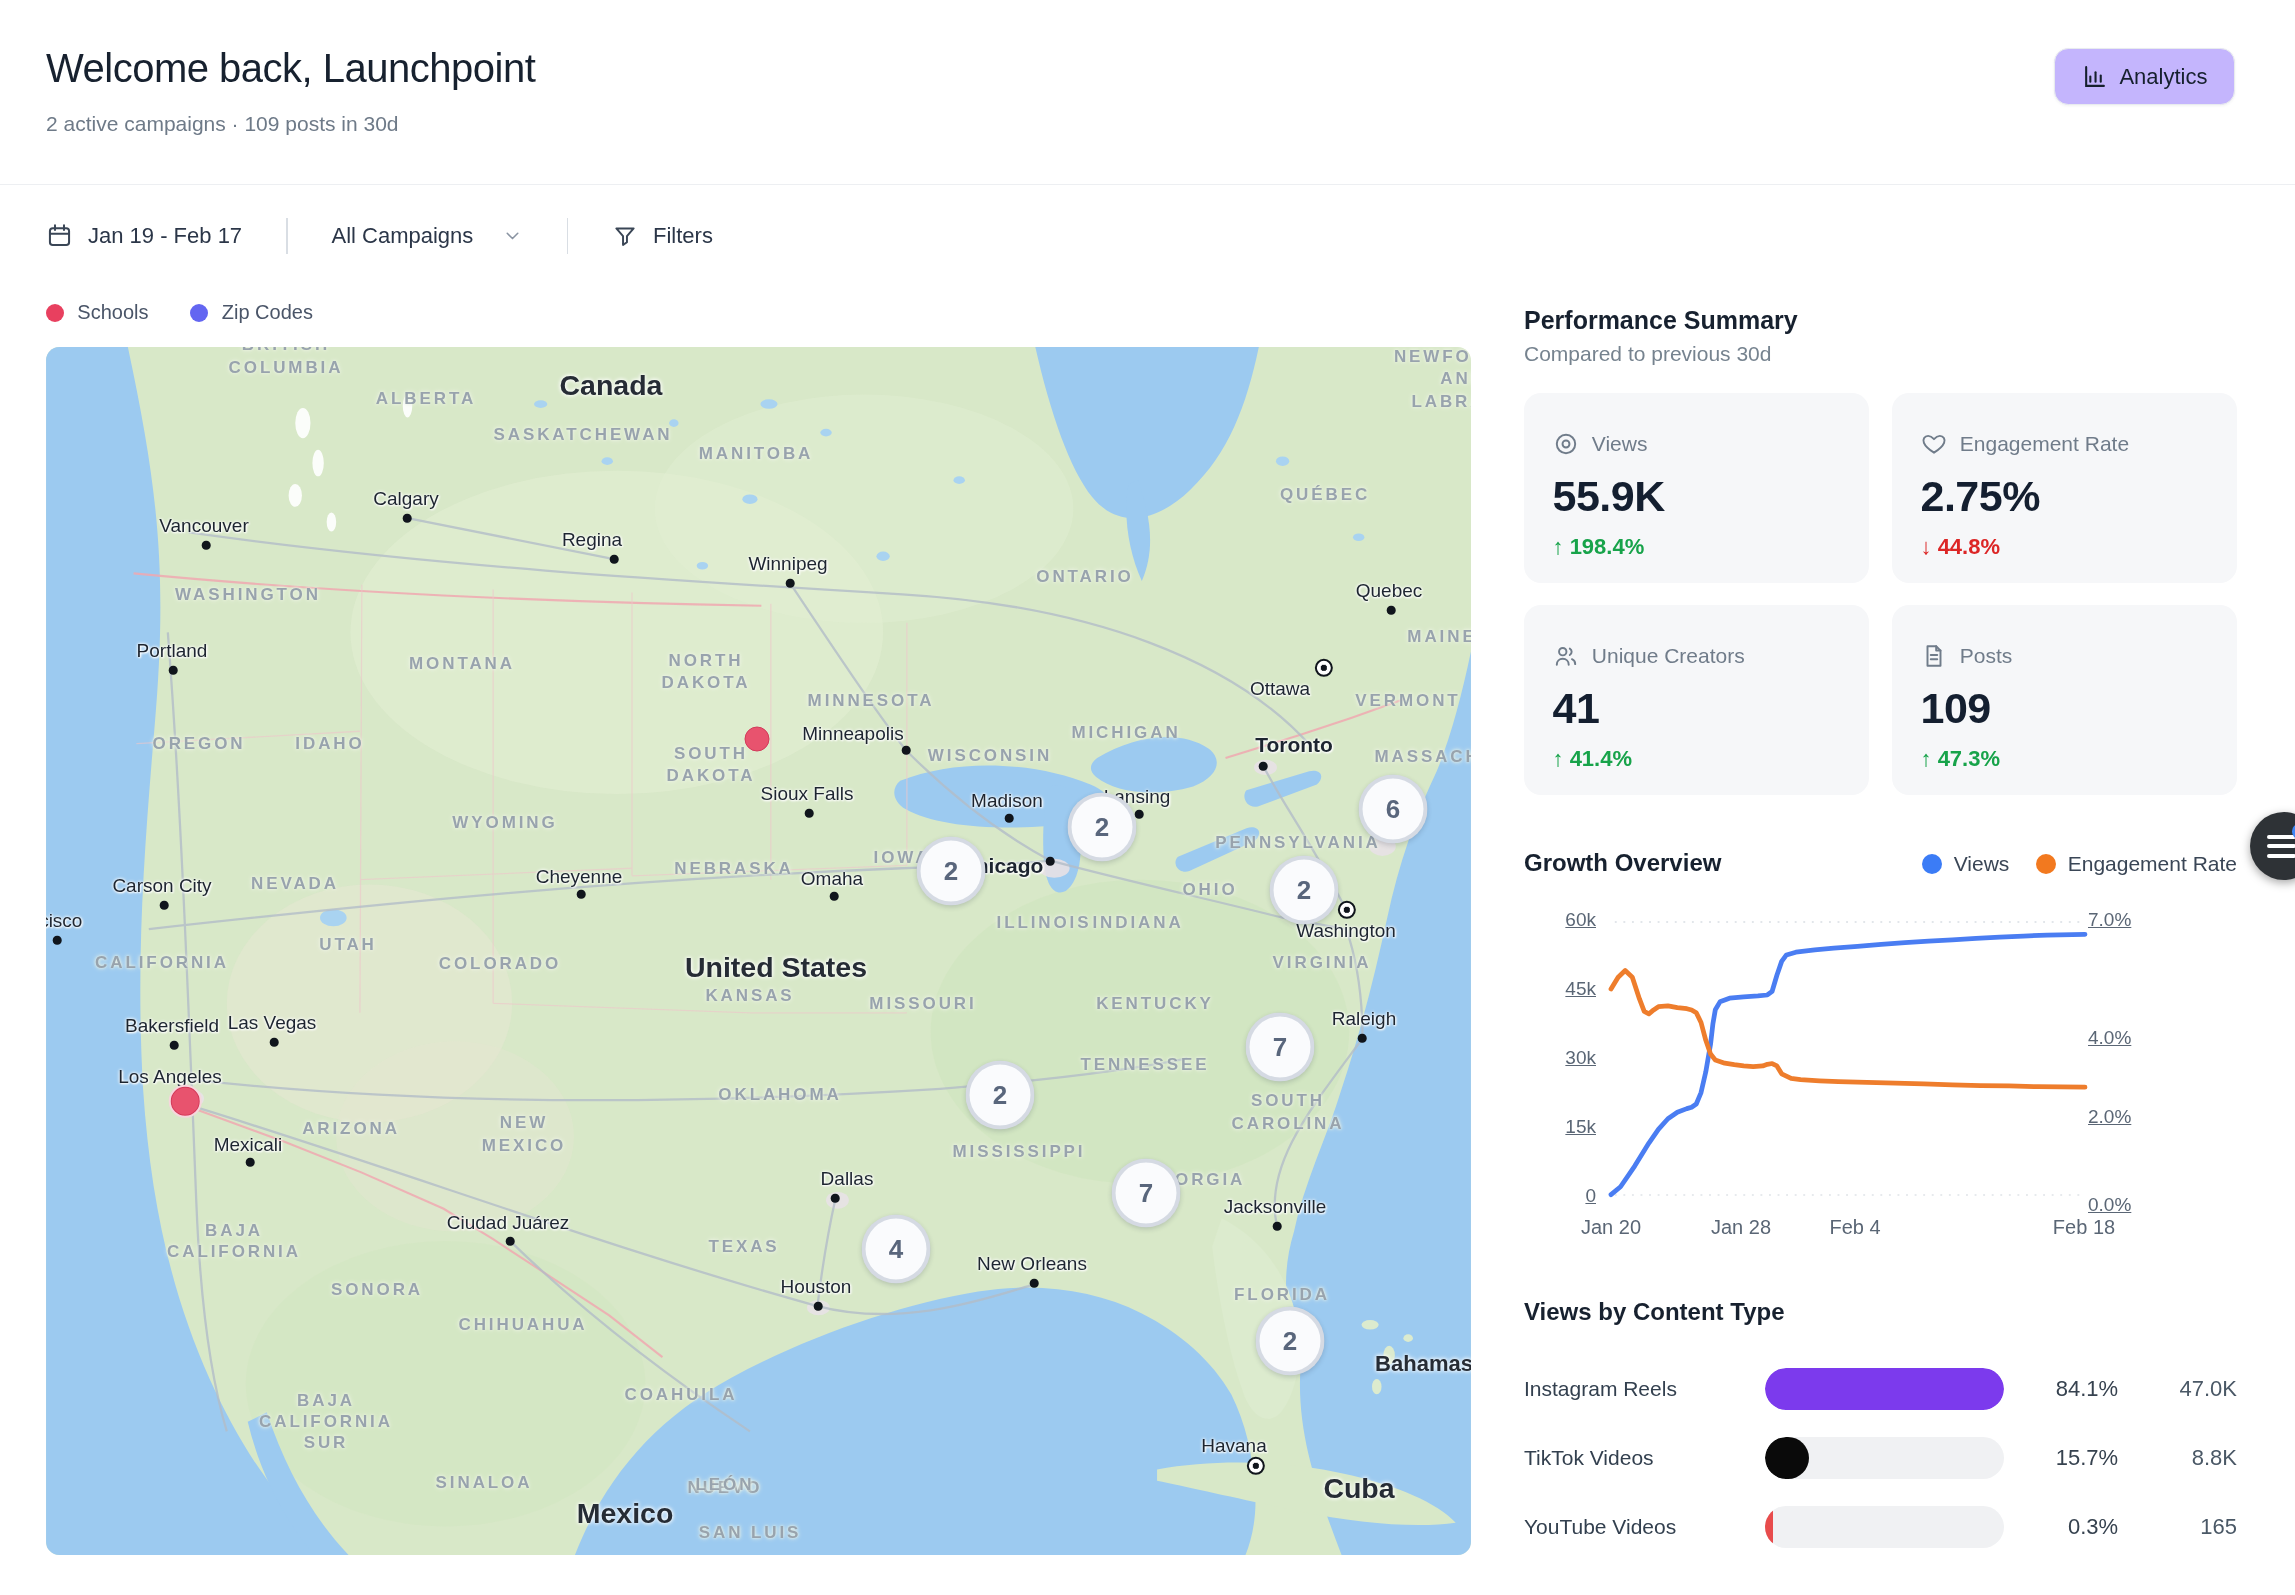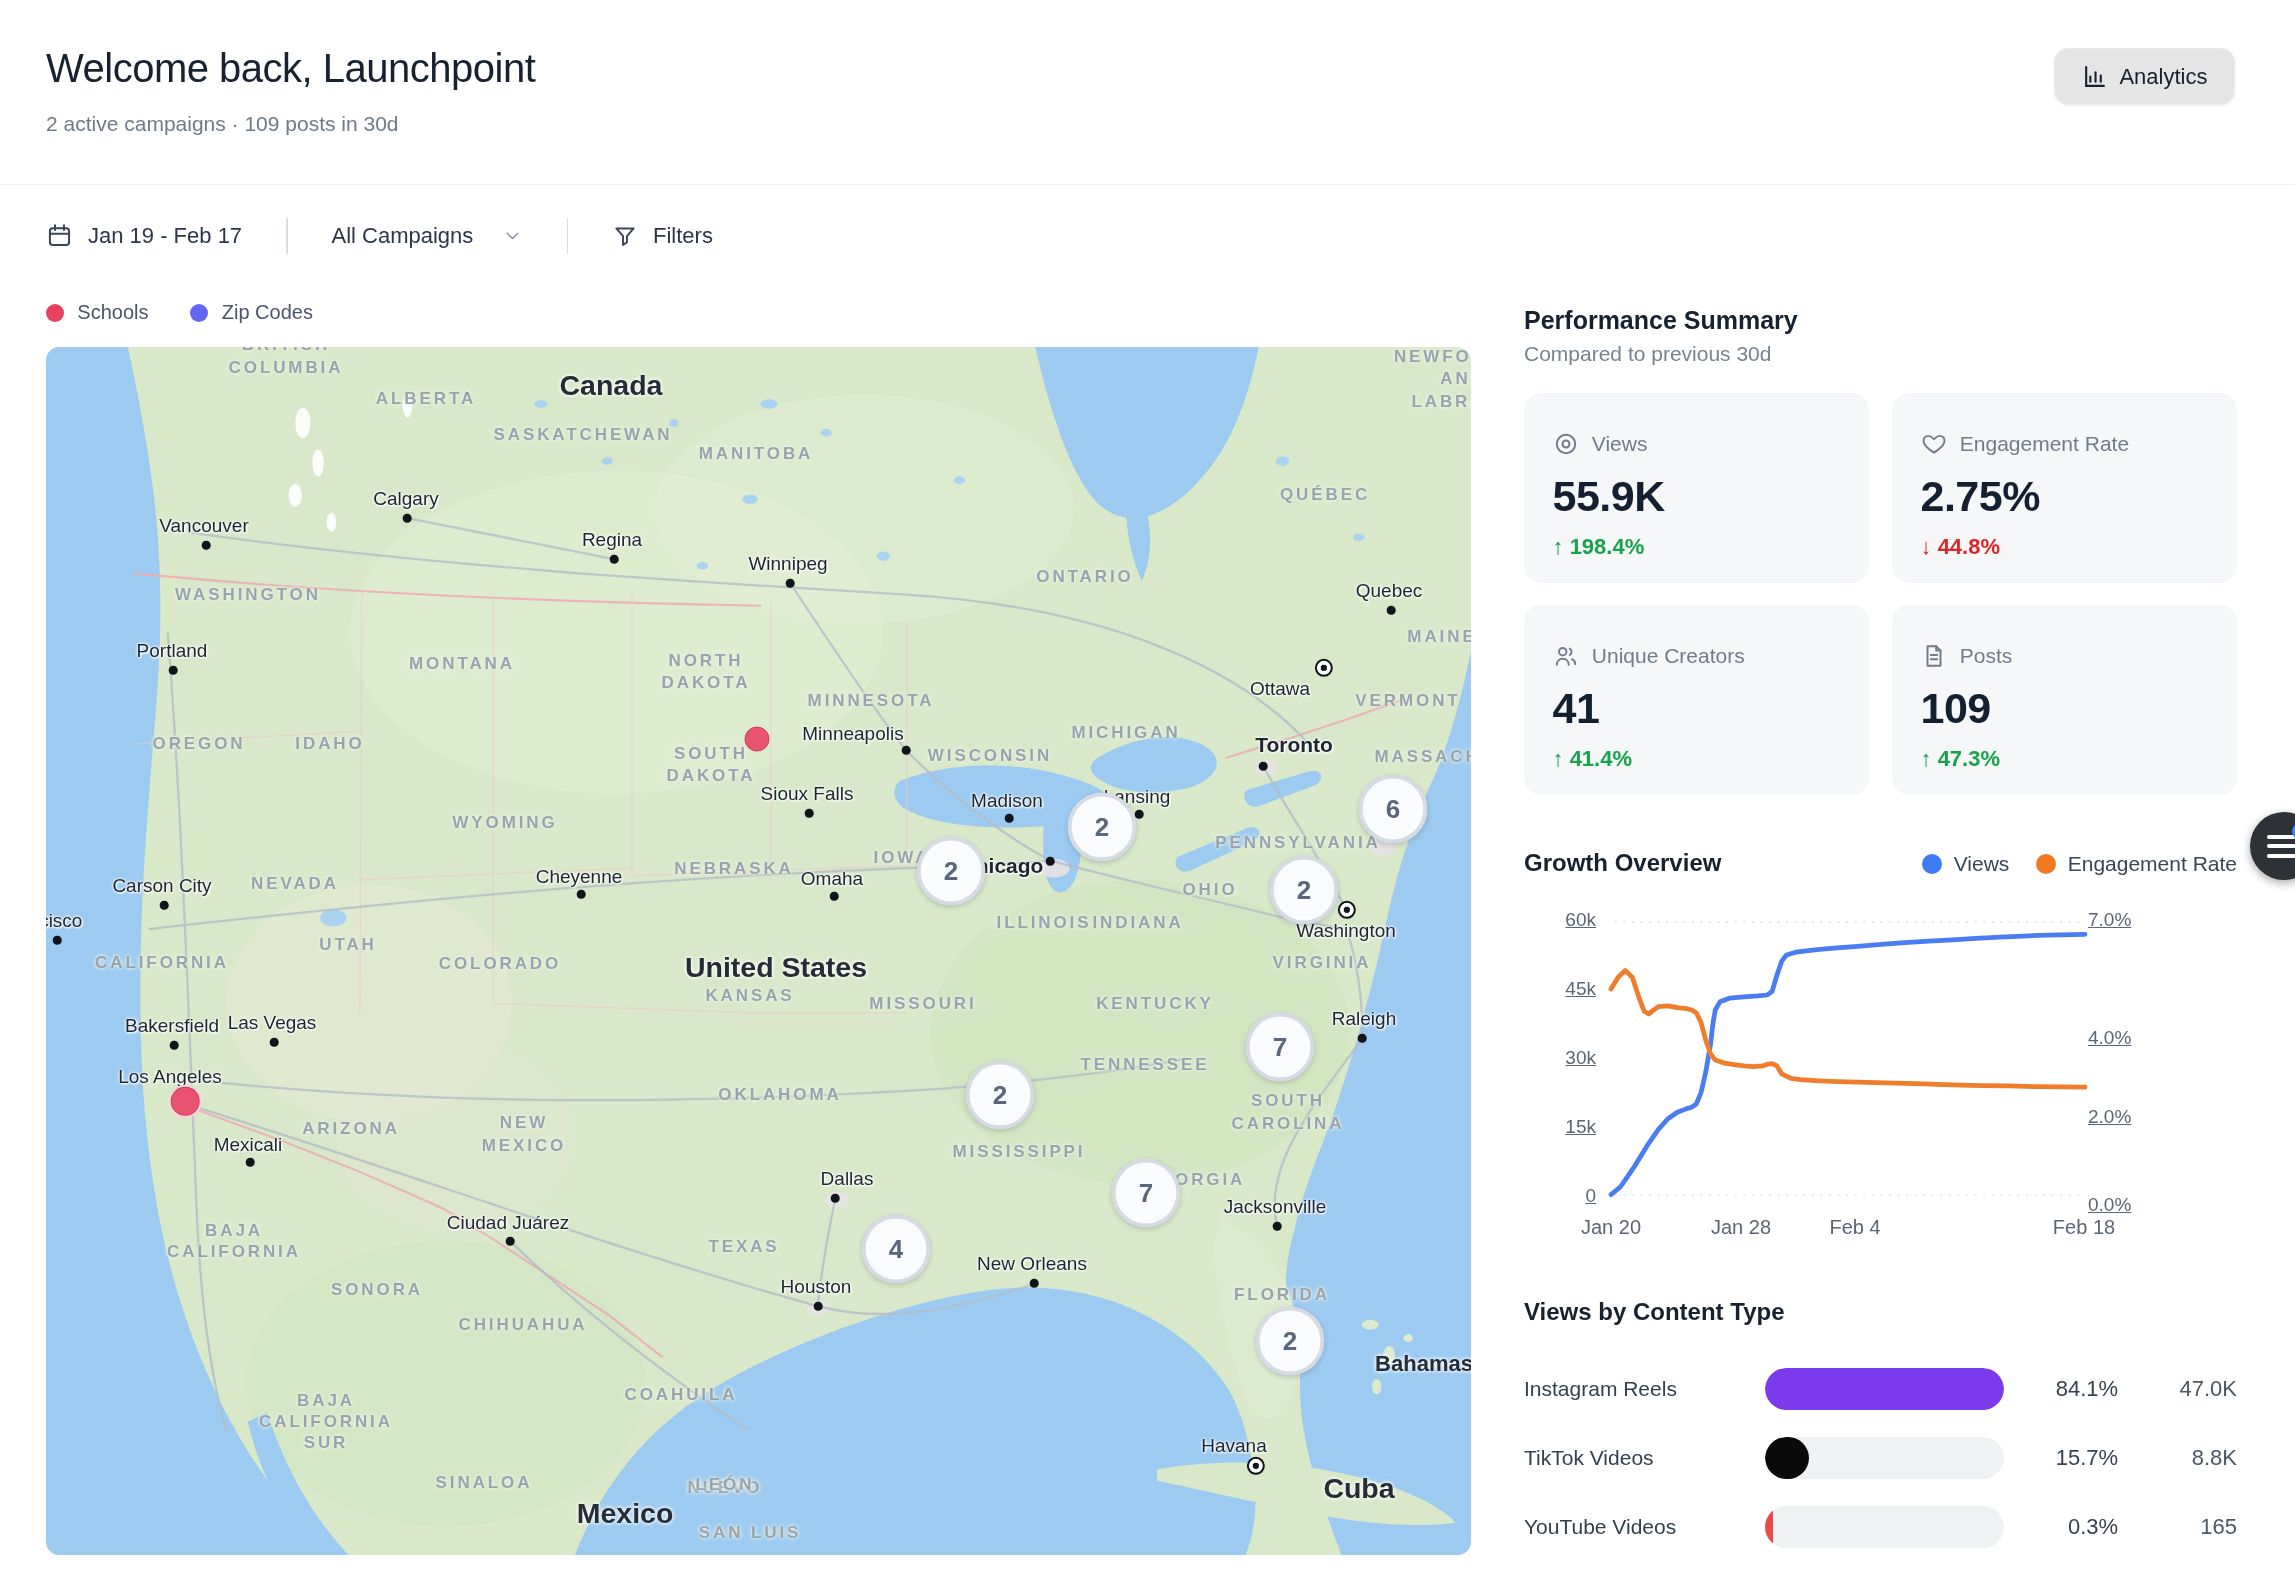--- a/index.html
+++ b/index.html
@@ -4,21 +4,21 @@
 <style>
   html,body{margin:0;padding:0;width:2296px;height:1596px;overflow:hidden;background:#fff;
     font-family:"Liberation Sans", sans-serif;-webkit-font-smoothing:antialiased;}
   .abs{position:absolute;}
   
   #page{position:relative;width:2296px;height:1596px;}
   .page-title{left:46px;top:46px;font-size:40px;font-weight:400;color:#17212f;letter-spacing:-0.5px;}
   .page-subtitle{left:46px;top:112px;font-size:21px;color:#6e7a88;}
   .header-divider{left:0;top:184px;width:2296px;height:1px;background:#edeff2;}
   .analytics-btn{left:2054px;top:48px;height:57px;padding:0 27px;display:flex;align-items:center;gap:12.4px;
-    background:#e5e5e5;border:1px solid #e8ebef;border-radius:14.3px;box-shadow:0 1px 2.9px rgba(20,30,50,.06);
+    background:#c4b5fd;border:1px solid #e8ebef;border-radius:14.3px;box-shadow:0 1px 2.9px rgba(20,30,50,.06);
     font-size:22px;color:#16202e;font-weight:500;cursor:pointer;}
   .analytics-btn svg{width:25px;height:25px;stroke:#16202e;stroke-width:2;fill:none;stroke-linecap:round;}
   
   .filter-row{left:46px;top:211px;height:49px;display:flex;align-items:center;color:#2b3648;font-size:22px;}
   .filter-item{display:flex;align-items:center;gap:15px;cursor:pointer;}
   .filter-row svg{stroke:#3a4656;fill:none;stroke-width:1.8;stroke-linecap:round;stroke-linejoin:round;}
   .vdiv{width:1.4px;height:36px;background:#d9dee4;margin:0 44px;}
   .chev{margin-left:13.3px;}
   
   .marker-legend{left:46px;top:301px;display:flex;align-items:center;gap:42px;font-size:20px;color:#4a5568;}
@@ -314,21 +314,21 @@
     <div class="city">
           <span class="city-dot dot" style="left: 160px; top: 198px;"></span>
           <span class="city-label" style="left: 158px; top: 179px;">Vancouver</span>
         </div>
         <div class="city">
           <span class="city-dot dot" style="left: 361px; top: 171px;"></span>
           <span class="city-label" style="left: 360px; top: 152px;">Calgary</span>
         </div>
         <div class="city">
           <span class="city-dot dot" style="left: 568px; top: 212px;"></span>
-          <span class="city-label" style="left: 566px; top: 193px;">Regina</span>
+          <span class="city-label" style="left: 546px; top: 193px;">Regina</span>
         </div>
         <div class="city">
           <span class="city-dot dot" style="left: 744px; top: 236px;"></span>
           <span class="city-label" style="left: 742px; top: 217px;">Winnipeg</span>
         </div>
         <div class="city">
           <span class="city-dot dot" style="left: 127px; top: 323px;"></span>
           <span class="city-label" style="left: 126px; top: 304px;">Portland</span>
         </div>
         <div class="city">

